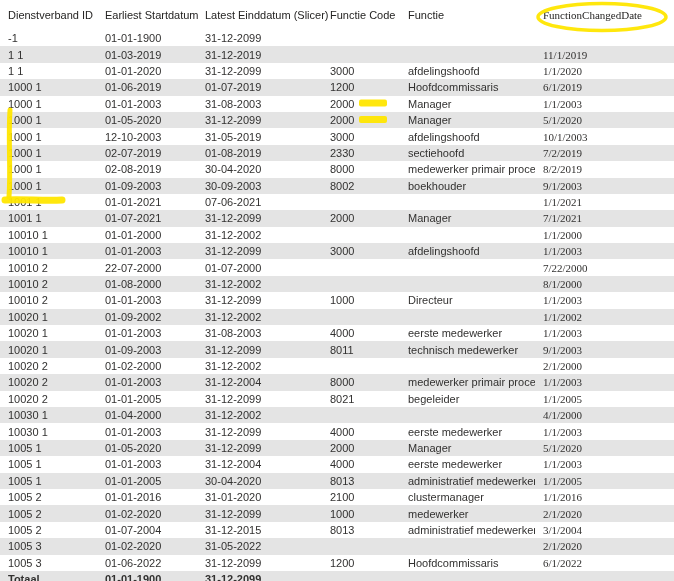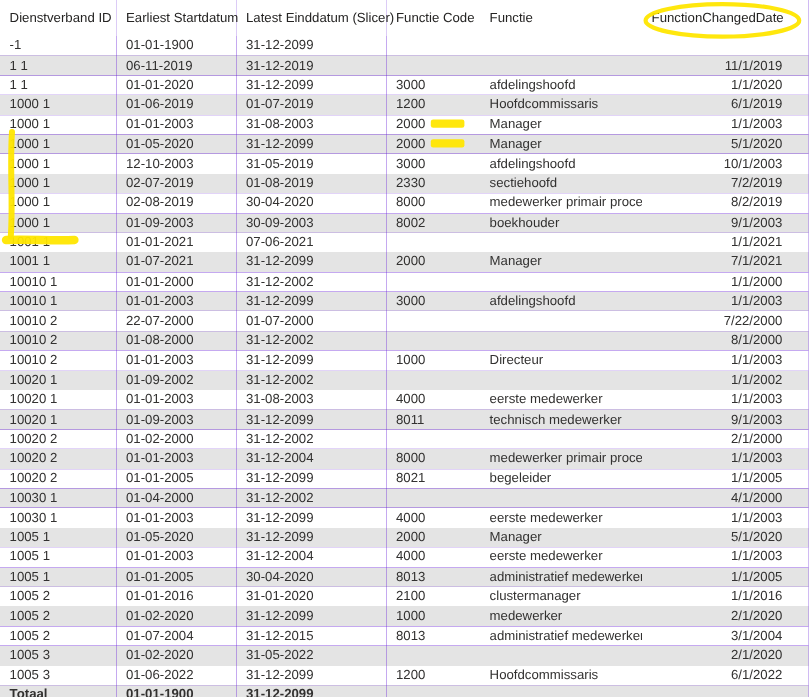--- a/index.html
+++ b/index.html
@@ -4,21 +4,21 @@
 <title>Table Visual</title>
 <style>
   * { box-sizing: border-box; }
   html, body { margin: 0; padding: 0; background: #ffffff; }
   body { font-family: "Liberation Sans", sans-serif; }
   .viewport {
     position: relative;
     width: 674px;
     height: 581px;
     overflow: hidden;
-    background: #6d28d9;
+    background: #0f766e;
   }
   table {
     border-collapse: collapse;
     table-layout: fixed;
     width: 674px;
   }
   th, td {
     font-size: 11px;
     color: #323130;
     padding: 0 4px 0 8px;
@@ -30,21 +30,21 @@
   }
   thead th {
     height: 30px;
     overflow: visible;
     color: #252423;
     background: #ffffff;
   }
   td { overflow: hidden; }
   tbody tr:nth-child(even) { background: #e4e4e4; }
   tbody tr:nth-child(odd)  { background: #ffffff; }
-  th:last-child, td:last-child { text-align: right; padding-right: 22px; }
+  th:last-child, td:last-child { padding-right: 10px; font-family: Liberation Serif, serif; }
   tr.total-row td { font-weight: 700; }
   .annotations {
     position: absolute;
     left: 0; top: 0;
     width: 674px; height: 581px;
     pointer-events: none;
   }
 </style>
 </head>
 <body>
@@ -74,21 +74,21 @@
         <tr>
           <td>-1</td>
           <td>01-01-1900</td>
           <td>31-12-2099</td>
           <td></td>
           <td></td>
           <td></td>
         </tr>
         <tr>
           <td>1 1</td>
-          <td>06-11-2019</td>
+          <td>01-03-2019</td>
           <td>31-12-2019</td>
           <td></td>
           <td></td>
           <td>11/1/2019</td>
         </tr>
         <tr>
           <td>1 1</td>
           <td>01-01-2020</td>
           <td>31-12-2099</td>
           <td>3000</td>

